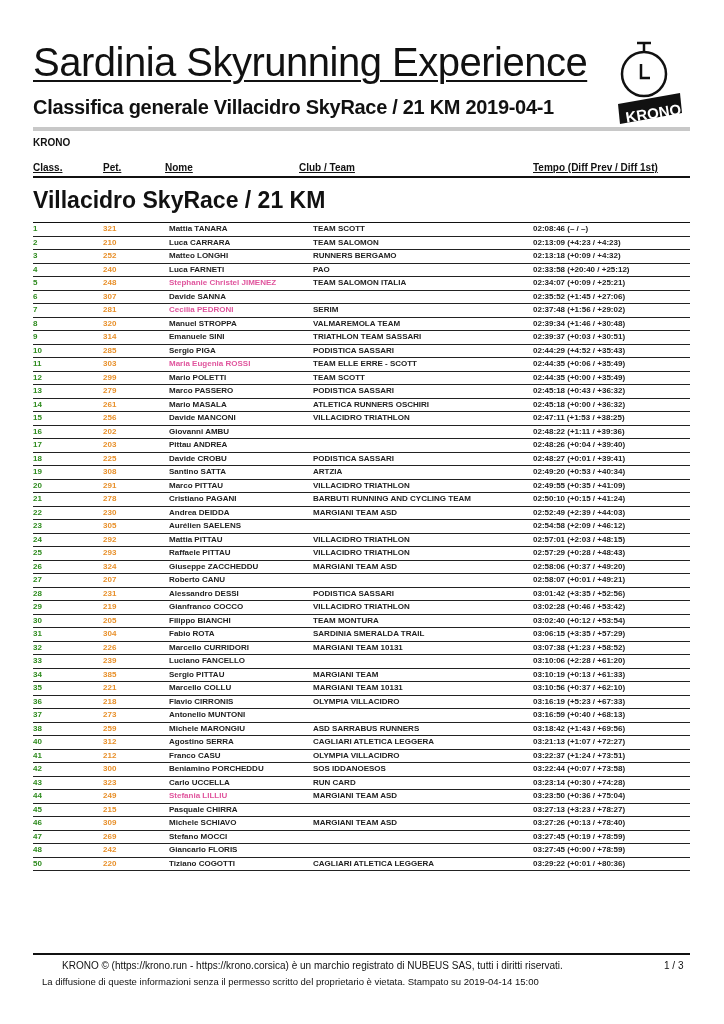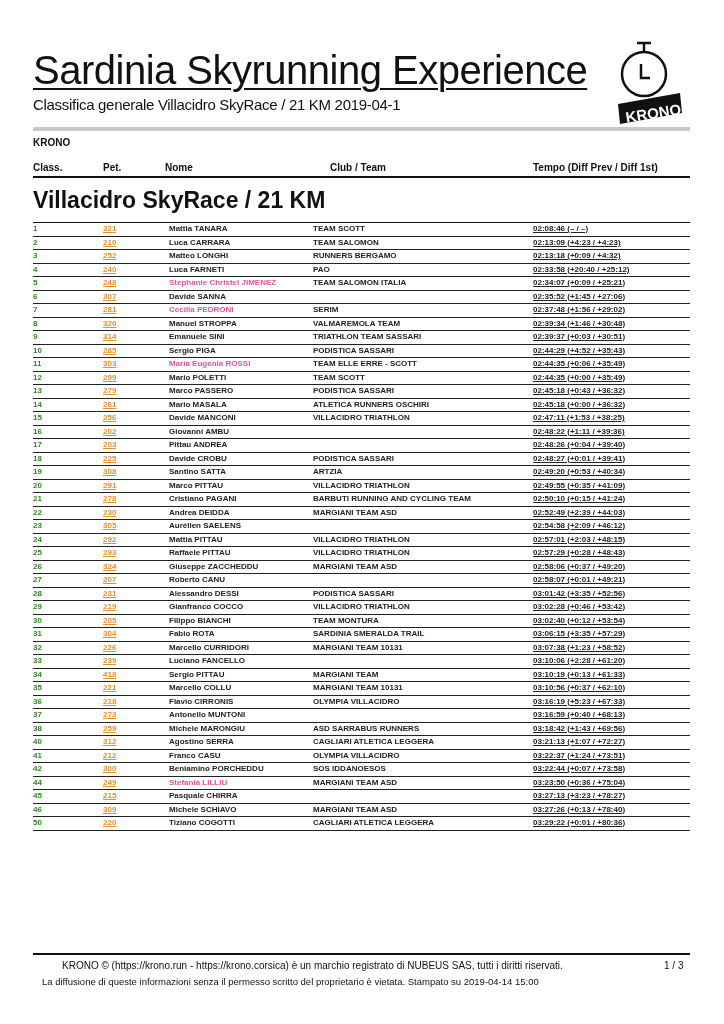--- a/index.html
+++ b/index.html
@@ -1,33 +1,33 @@
 <!DOCTYPE html>
 <html><head>
 <meta charset="utf-8">
 <style>
   html, body { margin: 0; padding: 0; background: #ffffff; }
   body { width: 724px; height: 1024px; position: relative; overflow: hidden; font-family: "Liberation Sans", sans-serif; color: #111; }
-  .title { position: absolute; left: 33px; top: 48px; font-size: 40px; font-weight: normal; text-decoration: underline; text-decoration-thickness: 2px; text-underline-offset: 4px; letter-spacing: -0.5px; white-space: nowrap; }
-  .subtitle { position: absolute; left: 33px; top: 96px; font-size: 15px; font-weight: normal; white-space: nowrap; letter-spacing: -0.3px; }
+  .title { position: absolute; left: 33px; top: 40px; font-size: 40px; font-weight: normal; text-decoration: underline; text-decoration-thickness: 2px; text-underline-offset: 4px; letter-spacing: -0.5px; white-space: nowrap; }
+  .subtitle { position: absolute; left: 33px; top: 96px; font-size: 20px; font-weight: bold; white-space: nowrap; letter-spacing: -0.3px; }
   .logo { position: absolute; left: 610px; top: 36px; width: 75px; height: 90px; }
   .grey-rule { position: absolute; left: 33px; top: 127px; width: 657px; height: 4px; background: #c8c8c8; }
   .org { position: absolute; left: 33px; top: 137px; font-size: 10px; font-weight: bold; }
-  .colhead { position: absolute; top: 162px; font-size: 10px; font-weight: bold; white-space: nowrap; }
+  .colhead { position: absolute; top: 162px; font-size: 10px; font-weight: bold; white-space: nowrap; text-decoration: underline; }
   .head-rule { position: absolute; left: 33px; top: 176px; width: 657px; height: 2px; background: #111; }
   .section { position: absolute; left: 33px; top: 187px; font-size: 23px; font-weight: bold; white-space: nowrap; text-align: right; }
   .rows { position: absolute; left: 33px; top: 222px; width: 657px; border-top: 1.5px solid #111; }
   .row { position: relative; height: 12.5px; border-bottom: 1.5px solid #222; font-size: 8px; font-weight: bold; line-height: 12px; white-space: nowrap; }
   .row span { position: absolute; top: 0; }
   .c-pos { left: 0; color: #2e8b1e; }
-  .c-bib { left: 70px; color: #e8902a; text-decoration: underline; }
+  .c-bib { left: 70px; color: #e8902a; }
   .c-name { left: 136px; color: #222; }
   .c-name.f { color: #e0559d; }
   .c-club { left: 280px; color: #222; }
-  .c-time { left: 500px; color: #222; text-decoration: underline; }
+  .c-time { left: 500px; color: #222; }
   .foot-rule { position: absolute; left: 33px; top: 953px; width: 657px; height: 1.5px; background: #111; }
   .foot1 { position: absolute; left: 62px; top: 960px; font-size: 10px; white-space: nowrap; }
   .foot2 { position: absolute; left: 42px; top: 976px; font-size: 9.5px; white-space: nowrap; }
   .page { position: absolute; left: 664px; top: 960px; font-size: 10px; }
 </style>
 </head>
 <body>
 
 <div class="title">Sardinia Skyrunning Experience</div>
 <div class="subtitle">Classifica generale Villacidro SkyRace / 21 KM 2019-04-1</div>
@@ -42,21 +42,21 @@
   <polygon points="8,68 70,57 72,77 10,88" fill="#111"></polygon>
   <text x="15" y="83" font-family="Liberation Sans, sans-serif" font-weight="bold" font-size="15" fill="#fff" transform="rotate(-9 40 75)">KRONO</text>
 </svg>
 
 <div class="grey-rule"></div>
 <div class="org">KRONO</div>
 
 <div class="colhead" style="left:33px">Class.</div>
 <div class="colhead" style="left:103px">Pet.</div>
 <div class="colhead" style="left:165px">Nome</div>
-<div class="colhead" style="left:330px">Club / Team</div>
+<div class="colhead" style="left:299px">Club / Team</div>
 <div class="colhead" style="left:533px">Tempo (Diff Prev / Diff 1st)</div>
 <div class="head-rule"></div>
 
 <div class="section">Villacidro SkyRace / 21 KM</div>
 
 <div class="rows" id="rows">
     <div class="row">
       <span class="c-pos">1</span>
       <span class="c-bib">321</span>
       <span class="c-name">Mattia TANARA</span>
@@ -282,21 +282,21 @@
     </div>
     <div class="row">
       <span class="c-pos">33</span>
       <span class="c-bib">239</span>
       <span class="c-name">Luciano FANCELLO</span>
       <span class="c-club"></span>
       <span class="c-time">03:10:06 (+2:28 / +61:20)</span>
     </div>
     <div class="row">
       <span class="c-pos">34</span>
-      <span class="c-bib">418</span>
+      <span class="c-bib">385</span>
       <span class="c-name">Sergio PITTAU</span>
       <span class="c-club">MARGIANI TEAM</span>
       <span class="c-time">03:10:19 (+0:13 / +61:33)</span>
     </div>
     <div class="row">
       <span class="c-pos">35</span>
       <span class="c-bib">221</span>
       <span class="c-name">Marcello COLLU</span>
       <span class="c-club">MARGIANI TEAM 10131</span>
       <span class="c-time">03:10:56 (+0:37 / +62:10)</span>
@@ -337,20 +337,27 @@
       <span class="c-time">03:22:37 (+1:24 / +73:51)</span>
     </div>
     <div class="row">
       <span class="c-pos">42</span>
       <span class="c-bib">300</span>
       <span class="c-name">Beniamino PORCHEDDU</span>
       <span class="c-club">SOS IDDANOESOS</span>
       <span class="c-time">03:22:44 (+0:07 / +73:58)</span>
     </div>
     <div class="row">
+      <span class="c-pos">43</span>
+      <span class="c-bib">323</span>
+      <span class="c-name">Carlo UCCELLA</span>
+      <span class="c-club">RUN CARD</span>
+      <span class="c-time">03:23:14 (+0:30 / +74:28)</span>
+    </div>
+    <div class="row">
       <span class="c-pos">44</span>
       <span class="c-bib">249</span>
       <span class="c-name f">Stefania LILLIU</span>
       <span class="c-club">MARGIANI TEAM ASD</span>
       <span class="c-time">03:23:50 (+0:36 / +75:04)</span>
     </div>
     <div class="row">
       <span class="c-pos">45</span>
       <span class="c-bib">215</span>
       <span class="c-name">Pasquale CHIRRA</span>
@@ -358,20 +365,34 @@
       <span class="c-time">03:27:13 (+3:23 / +78:27)</span>
     </div>
     <div class="row">
       <span class="c-pos">46</span>
       <span class="c-bib">309</span>
       <span class="c-name">Michele SCHIAVO</span>
       <span class="c-club">MARGIANI TEAM ASD</span>
       <span class="c-time">03:27:26 (+0:13 / +78:40)</span>
     </div>
     <div class="row">
+      <span class="c-pos">47</span>
+      <span class="c-bib">269</span>
+      <span class="c-name">Stefano MOCCI</span>
+      <span class="c-club"></span>
+      <span class="c-time">03:27:45 (+0:19 / +78:59)</span>
+    </div>
+    <div class="row">
+      <span class="c-pos">48</span>
+      <span class="c-bib">242</span>
+      <span class="c-name">Giancarlo FLORIS</span>
+      <span class="c-club"></span>
+      <span class="c-time">03:27:45 (+0:00 / +78:59)</span>
+    </div>
+    <div class="row">
       <span class="c-pos">50</span>
       <span class="c-bib">220</span>
       <span class="c-name">Tiziano COGOTTI</span>
       <span class="c-club">CAGLIARI ATLETICA LEGGERA</span>
       <span class="c-time">03:29:22 (+0:01 / +80:36)</span>
     </div>
   </div>
 
 <div class="foot-rule"></div>
 <div class="foot1">KRONO © (https://krono.run - https://krono.corsica) è un marchio registrato di NUBEUS SAS, tutti i diritti riservati.</div>

